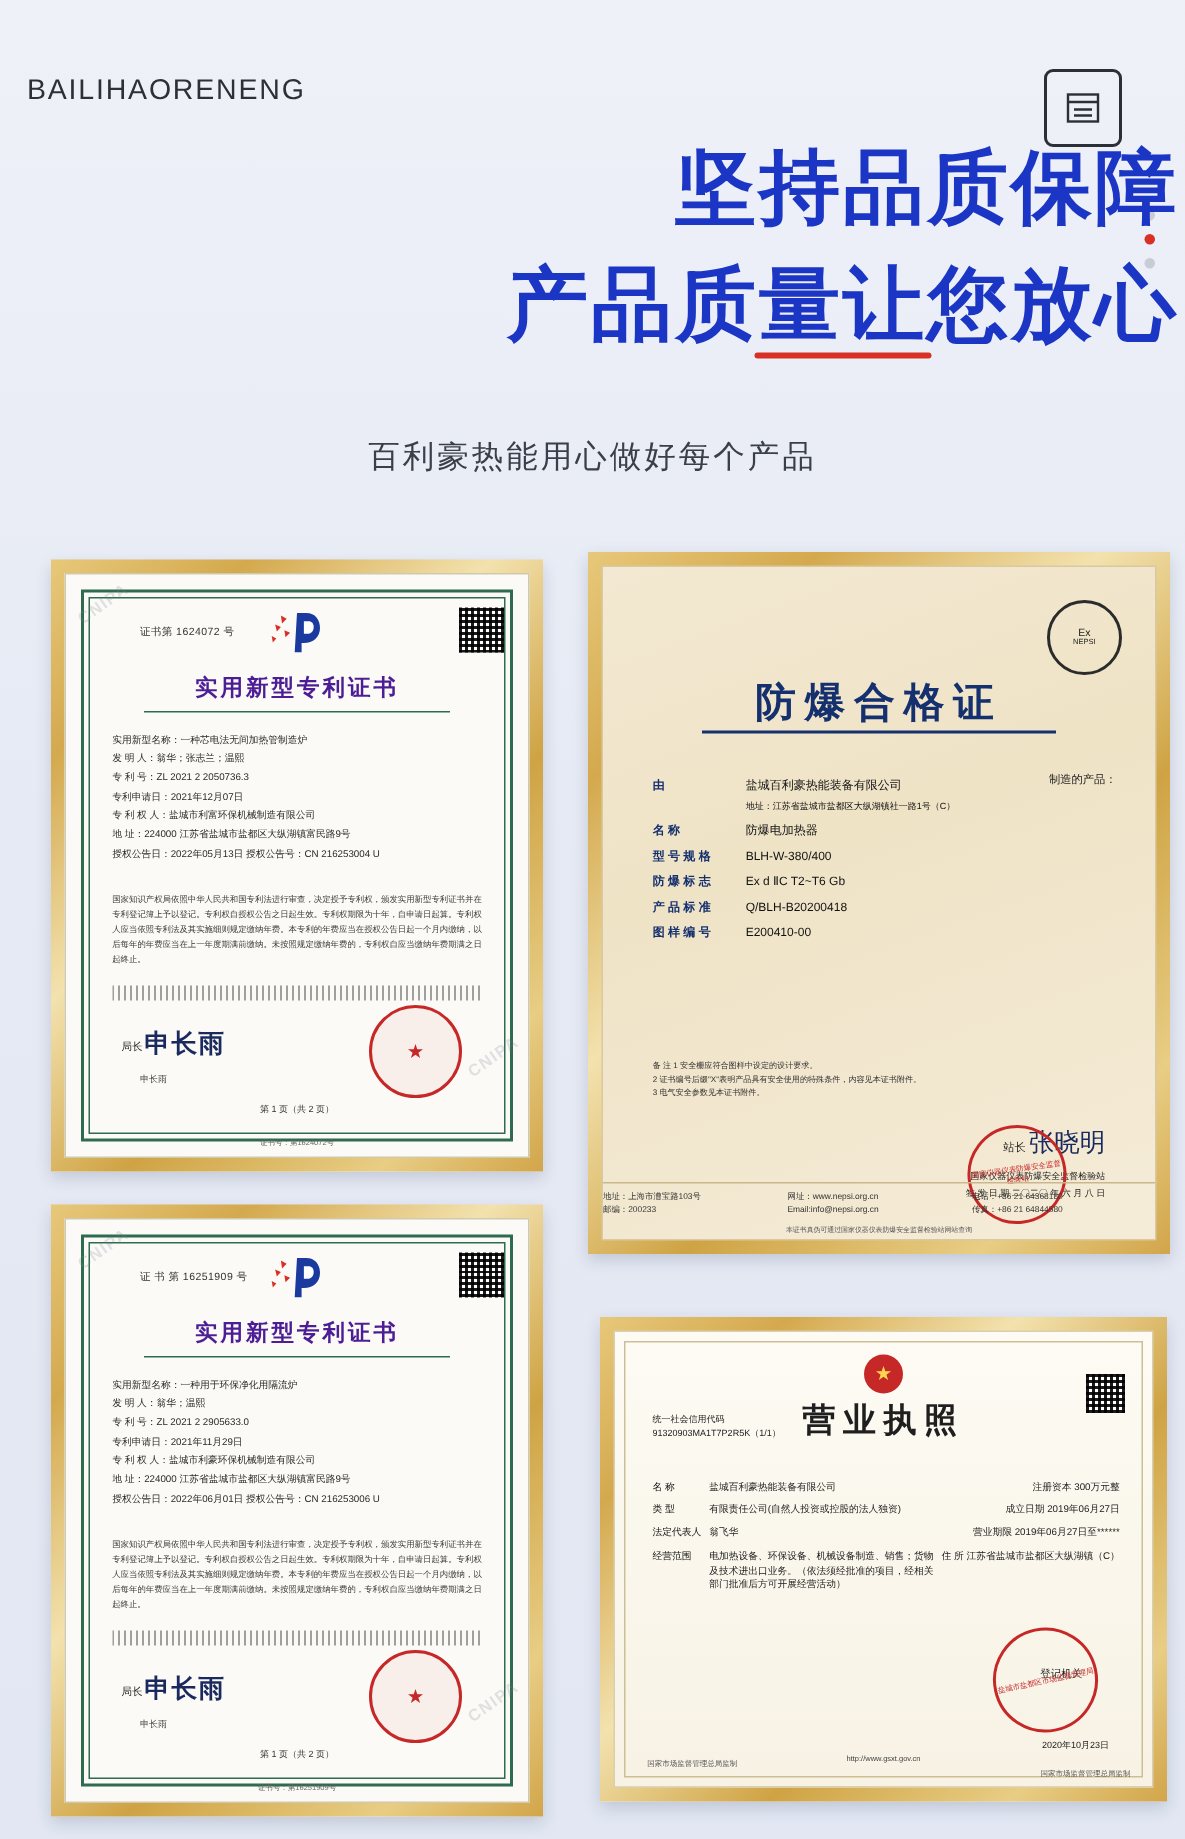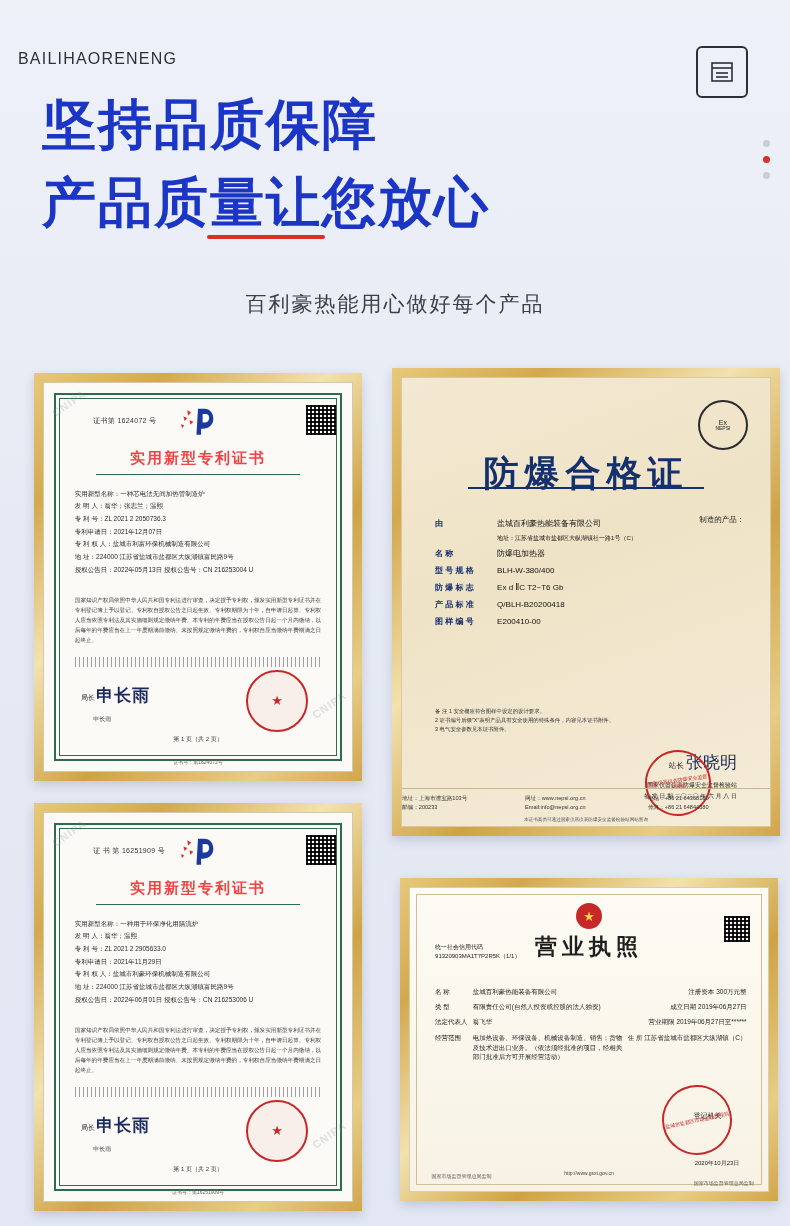--- a/index.html
+++ b/index.html
@@ -10,38 +10,38 @@
     position:relative;overflow:hidden;
   }
   .page{
     position:relative;width:790px;height:1226px;
     background:linear-gradient(180deg,#eef1f8 0%,#e6eaf4 45%,#e2e7f3 100%);
   }
 
   
   .brand{
     position:absolute;left:18px;top:50px;
-    font-size:16px;letter-spacing:1.2px;color:#2c3138;font-weight:400;
+    font-size:19px;letter-spacing:1.2px;color:#2c3138;font-weight:400;
   }
   .corner-icon{
     position:absolute;right:42px;top:46px;
     width:48px;height:48px;border:2px solid #2b3038;border-radius:6px;
     display:flex;align-items:center;justify-content:center;
   }
   .corner-icon svg{display:block;}
 
   .dots{
     position:absolute;right:20px;top:140px;
     display:flex;flex-direction:column;gap:9px;align-items:center;
   }
   .dot{width:7px;height:7px;border-radius:50%;background:#c8ccd6;}
   .dot.active{background:#d93025;}
 
   .headline-wrap{
-    position:absolute;left:0;right:15px;top:96px;text-align:left;padding-left:42px;
+    position:absolute;left:0;right:4px;top:96px;text-align:right;padding-left:42px;
   }
   .headline1,.headline2{
     font-family:"DejaVu Sans","Liberation Sans",sans-serif;
     font-weight:bold;color:#1b36c4;
     letter-spacing:2px;line-height:1.08;
   }
   .headline1{font-size:54px;}
   .headline2{font-size:54px;margin-top:20px;position:relative;display:inline-block;}
   .underline{
     position:absolute;left:50%;transform:translateX(-50%);
@@ -78,21 +78,21 @@
   }
   .patent-no{
     position:absolute;left:16%;top:8.5%;font-size:7px;color:#333;letter-spacing:.3px;
   }
   .patent-logo{
     position:absolute;left:50%;transform:translateX(-50%);top:5.5%;
     width:46px;height:34px;
   }
   .patent-title{
     position:absolute;left:0;right:0;top:17%;
-    text-align:center;font-size:15px;font-weight:bold;color:#ef4444;letter-spacing:2px;
+    text-align:center;font-size:15px;font-weight:bold;color:#4c1d95;letter-spacing:2px;
   }
   .patent-rule{
     position:absolute;left:17%;right:17%;top:23.5%;height:1px;background:#2f6b4f;
   }
   .qr{
     position:absolute;background:
       repeating-linear-gradient(0deg,#1a1a1a 0 2px,#fff 2px 4px),
       repeating-linear-gradient(90deg,#1a1a1a 0 2px,transparent 2px 4px);
     background-blend-mode:multiply;
   }
@@ -146,21 +146,21 @@
     border:1px solid #d8c9a2;
   }
   .ex-badge{
     position:absolute;right:6%;top:5%;
     width:46px;height:46px;border:2px solid #2b2b2b;border-radius:50%;
     display:flex;flex-direction:column;align-items:center;justify-content:center;
     font-size:7px;color:#222;line-height:1.1;
   }
   .ex-title{
     position:absolute;left:0;right:0;top:16%;text-align:center;
-    font-size:35px;font-weight:bold;color:#15306e;letter-spacing:6px;
+    font-size:27px;font-weight:bold;color:#15306e;letter-spacing:6px;
   }
   .ex-sub{
     position:absolute;left:0;right:0;top:25.5%;text-align:center;
     font-size:8px;color:#2a2a2a;letter-spacing:1px;
   }
   .ex-rule{
     position:absolute;left:18%;right:18%;top:24.3%;height:2px;background:#15306e;
   }
   .ex-fields{
     position:absolute;left:9%;right:7%;top:30.5%;

